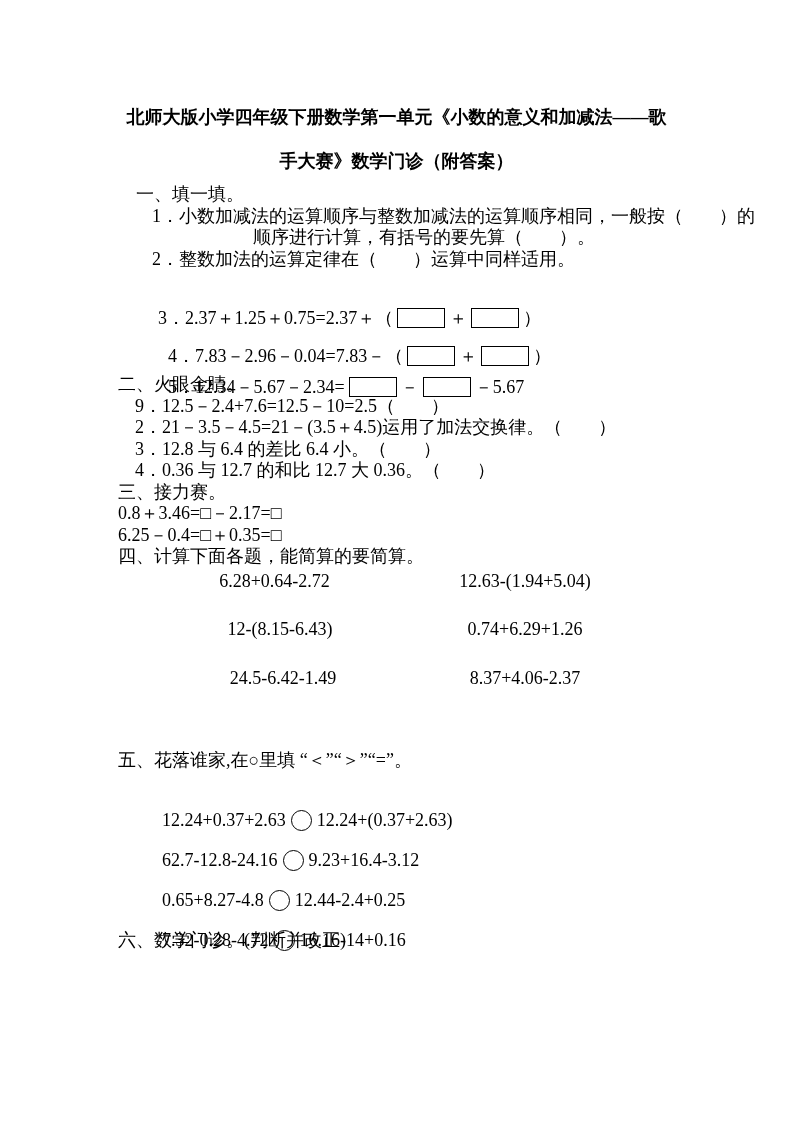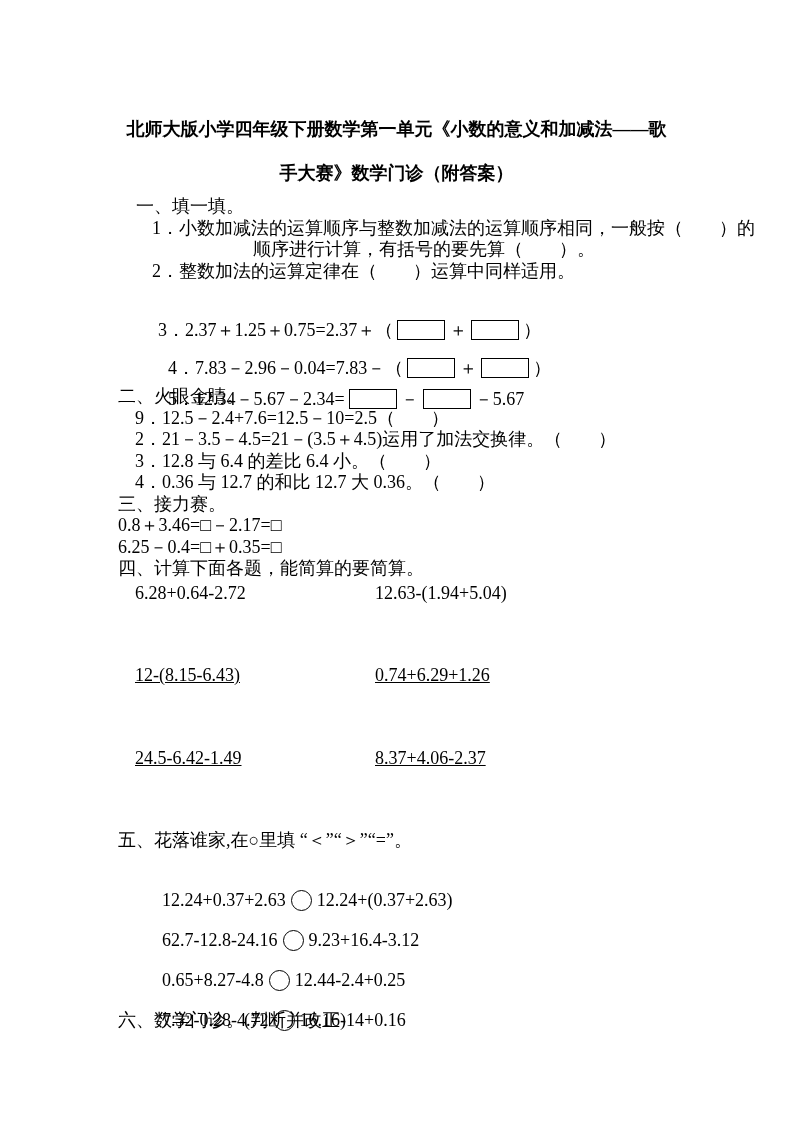--- a/index.html
+++ b/index.html
@@ -4,21 +4,21 @@
 <style>
   * { margin:0; padding:0; box-sizing:border-box; }
   html,body { background:#ffffff; }
   body {
     width:793px; height:1122px;
     font-family:"Liberation Serif","DejaVu Serif",serif;
     color:#000;
   }
   .page {
     width:793px; height:1122px;
-    padding:12px 118px;
+    padding:0 118px;
     overflow:hidden;
     background:#fff;
   }
   .title {
     padding-top:95px;
     text-align:center;
     font-size:18px;
     font-weight:700;
     line-height:44px;
   }
@@ -37,23 +37,23 @@
   .q5 { margin-top:4px;  margin-left:32px; }
   .ansbox {
     display:inline-block;
     width:48px; height:20px;
     border:1px solid #000;
     vertical-align:-4px;
     margin:0 4px;
     background:#fff;
   }
   .s2-item { margin-left:17px; }
-  .calc-row { display:flex; margin-left:17px; }
+  .calc-row { display:flex; margin-left:17px;justify-content:center; }
   .calc-row .calc-left { width:240px; }
-  .calc-gap { margin-top:61px;text-decoration:underline; }
+  .calc-gap { margin-top:27px; }
   .s4-first { margin-top:3px; }
   .s5-heading { margin-top:61px; }
   .cmp-row { margin-left:26px; height:27px; line-height:27px; margin-top:13px; }
   .cmp-row-first { margin-top:8px; }
   .cmp-circle {
     display:inline-block;
     width:21px; height:21px;
     border:1.5px solid #000;
     border-radius:50%;
     vertical-align:-5px;

